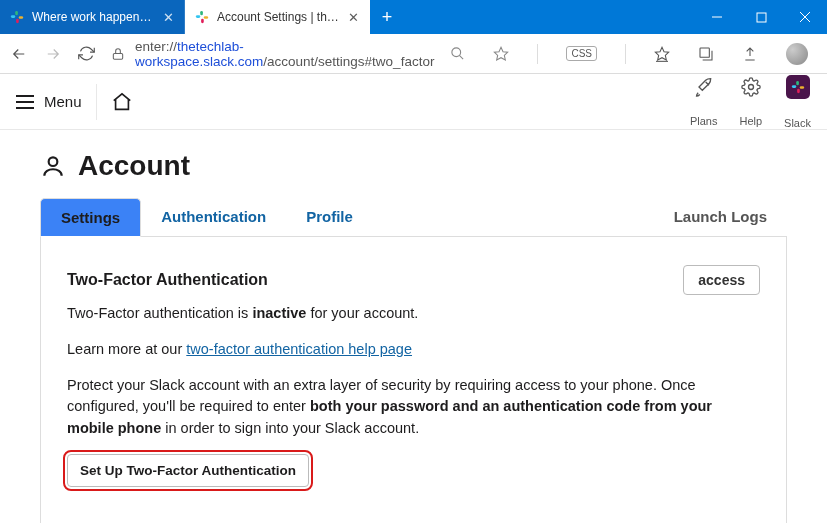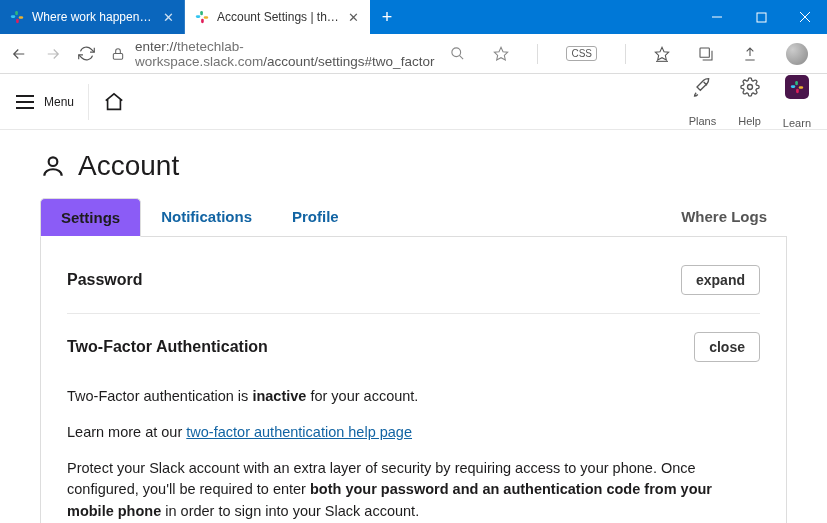--- a/index.html
+++ b/index.html
@@ -16,55 +16,55 @@
 .newtab { width: 34px; display: flex; align-items: center; justify-content: center; font-size: 18px; color: #fff; }
 .win-controls { margin-left: auto; display: flex; }
 .win-controls .wc { width: 44px; display: flex; align-items: center; justify-content: center; }
 
 
 .addrbar { height: 40px; display: flex; align-items: center; padding: 0 10px; gap: 16px; border-bottom: 1px solid #dcdcdc; }
 .addrbar .nb { color: #555; display: flex; align-items: center; }
 .addrbar .nb.disabled { color: #bbb; }
 .urlbox { flex: 1; display: flex; align-items: center; gap: 10px; }
 .urlbox .url { color: #555; font-size: 13.5px; }
-.urlbox .url .host { color: #737373; }
+.urlbox .url .host { color: #1d4ed8; }
 .right-icons { display: flex; align-items: center; gap: 28px; color: #555; }
 .sep { width: 1px; height: 20px; background: #ddd; }
 .cssbadge { font-size: 10px; border: 1px solid #aaa; border-radius: 3px; padding: 1px 4px; color: #555; }
 .avatar { width: 22px; height: 22px; border-radius: 50%; background: radial-gradient(circle at 30% 30%, #ccc, #888); }
 
 
 .slack-header { height: 56px; display: flex; align-items: center; padding: 0 16px; border-bottom: 1px solid #e8e8e8; }
 .hamburger { display: flex; flex-direction: column; gap: 4px; margin-right: 10px; }
 .hamburger span { width: 18px; height: 2px; background: #1d1c1d; }
-.menu-label { font-size: 12px; color: #1d1c1d; margin-right: 14px; }
+.menu-label { font-size: 15px; color: #1d1c1d; margin-right: 14px; }
 .vdiv { width: 1px; height: 36px; background: #e8e8e8; margin-right: 14px; }
 .home-icon { margin-right: 10px; color: #1d1c1d; }
 .ws-name { font-size: 18px; font-weight: 700; }
 .header-actions { margin-left: auto; display: flex; gap: 22px; align-items: center; }
 .ha { display: flex; flex-direction: column; align-items: center; gap: 18px; font-size: 11px; color: #555; }
 .ha .icon { color: #555; }
 .launch-icon { width: 24px; height: 24px; background: #4a154b; border-radius: 5px; display: flex; align-items: center; justify-content: center; }
 
 
 .page { padding: 20px 40px 0 40px; }
 .page-title-row { display: flex; align-items: center; gap: 12px; margin-bottom: 16px; }
-.page-title { font-size: 28px; font-weight: 400; }
+.page-title { font-size: 28px; font-weight: 700; }
 .tabs-row { display: flex; border-bottom: 1px solid #ddd; }
 .ptab { padding: 10px 20px; font-size: 15px; font-weight: 700; color: #1264a3; cursor: pointer; }
-.ptab.active { color: #1d1c1d; border: 1px solid #ddd; border-bottom: 1px solid #fff; border-radius: 5px 5px 0 0; margin-bottom: -1px; background: #8b5cf6; }
+.ptab.active { color: #1d1c1d; border: 1px solid #ddd; border-bottom: 1px solid #fff; border-radius: 5px 5px 0 0; margin-bottom: -1px; background: #3b82f6; }
 .ptab.right { margin-left: auto; color: #555; font-weight: 700; }
 
 .panel { border: 1px solid #ddd; border-top: none; padding: 22px 26px; }
 .section { padding: 6px 0 18px 0; }
 .section + .section { border-top: 1px solid #e8e8e8; padding-top: 18px; }
 .sec-head { display: flex; align-items: center; }
 .sec-title { font-size: 16px; font-weight: 800; }
 .expand-btn { margin-left: auto; border: 1px solid #bbb; background: #fff; border-radius: 4px; padding: 6px 14px; font-size: 14px; font-weight: 600; color: #333; cursor: pointer; }
-.body-text { font-size: 14.5px; line-height: 1.5; margin-top: 24px; color: #1d1c1d; }
+.body-text { font-size: 14.5px; line-height: 1.5; margin-top: 8px; color: #1d1c1d; }
 .body-text.mt { margin-top: 14px; }
 .link { color: #1264a3; }
 .bold { font-weight: 700; }
 .setup-btn { margin-top: 14px; border: 1px solid #bbb; background: #fff; border-radius: 4px; padding: 8px 12px; font-size: 13.5px; font-weight: 700; color: #1d1c1d; outline: 2px solid #d91a1a; outline-offset: 2px; cursor: pointer; }
 
 svg { display: block; }
 </style>
 </head>
 <body>
 
@@ -211,56 +211,50 @@
     </div>
     <div class="ha">
       <span class="launch-icon">
         <svg viewBox="0 0 16 16" width="14" height="14">
             <rect x="1" y="6" width="5" height="3" rx="1.5" fill="#36C5F0"></rect>
             <rect x="10" y="7" width="5" height="3" rx="1.5" fill="#ECB22E"></rect>
             <rect x="6" y="1" width="3" height="5" rx="1.5" fill="#2EB67D"></rect>
             <rect x="7" y="10" width="3" height="5" rx="1.5" fill="#E01E5A"></rect>
           </svg>
       </span>
-      <span>Learn</span>
+      <span>Slack</span>
     </div>
   </div>
 </div>
 
 <div class="page">
   <div class="page-title-row">
     <span>
         <svg width="26" height="26" viewBox="0 0 24 24" fill="none" stroke="#1d1c1d" stroke-width="2">
           <circle cx="12" cy="8" r="4"></circle>
           <path d="M4 21c0-4 4-6 8-6s8 2 8 6"></path>
         </svg>
       </span>
     <h1 class="page-title">Account</h1>
   </div>
 
   <div class="tabs-row">
     <div class="ptab active">Settings</div>
-    <div class="ptab">Notifications</div>
+    <div class="ptab">Authentication</div>
     <div class="ptab">Profile</div>
-    <div class="ptab right">Where Logs</div>
+    <div class="ptab right">Launch Logs</div>
   </div>
 
   <div class="panel">
 
-    <div class="section">
-      <div class="sec-head">
-        <div class="sec-title">Password</div>
-        <button class="expand-btn">expand</button>
-      </div>
-    </div>
 
     <div class="section">
       <div class="sec-head">
         <div class="sec-title">Two-Factor Authentication</div>
-        <button class="expand-btn">close</button>
+        <button class="expand-btn">access</button>
       </div>
       <p class="body-text"><span>Two-Factor authentication is </span><span class="bold">inactive</span><span> for your account.</span></p>
       <p class="body-text mt"><span>Learn more at our </span><a class="link" href="#">two-factor authentication help page</a></p>
       <p class="body-text mt"><span>Protect your Slack account with an extra layer of security by requiring access to your phone. Once configured, you'll be required to enter </span><span class="bold">both your password and an authentication code from your mobile phone</span><span> in order to sign into your Slack account.</span></p>
       <button class="setup-btn">Set Up Two-Factor Authentication</button>
       
     </div>
 
   </div>
 </div>

